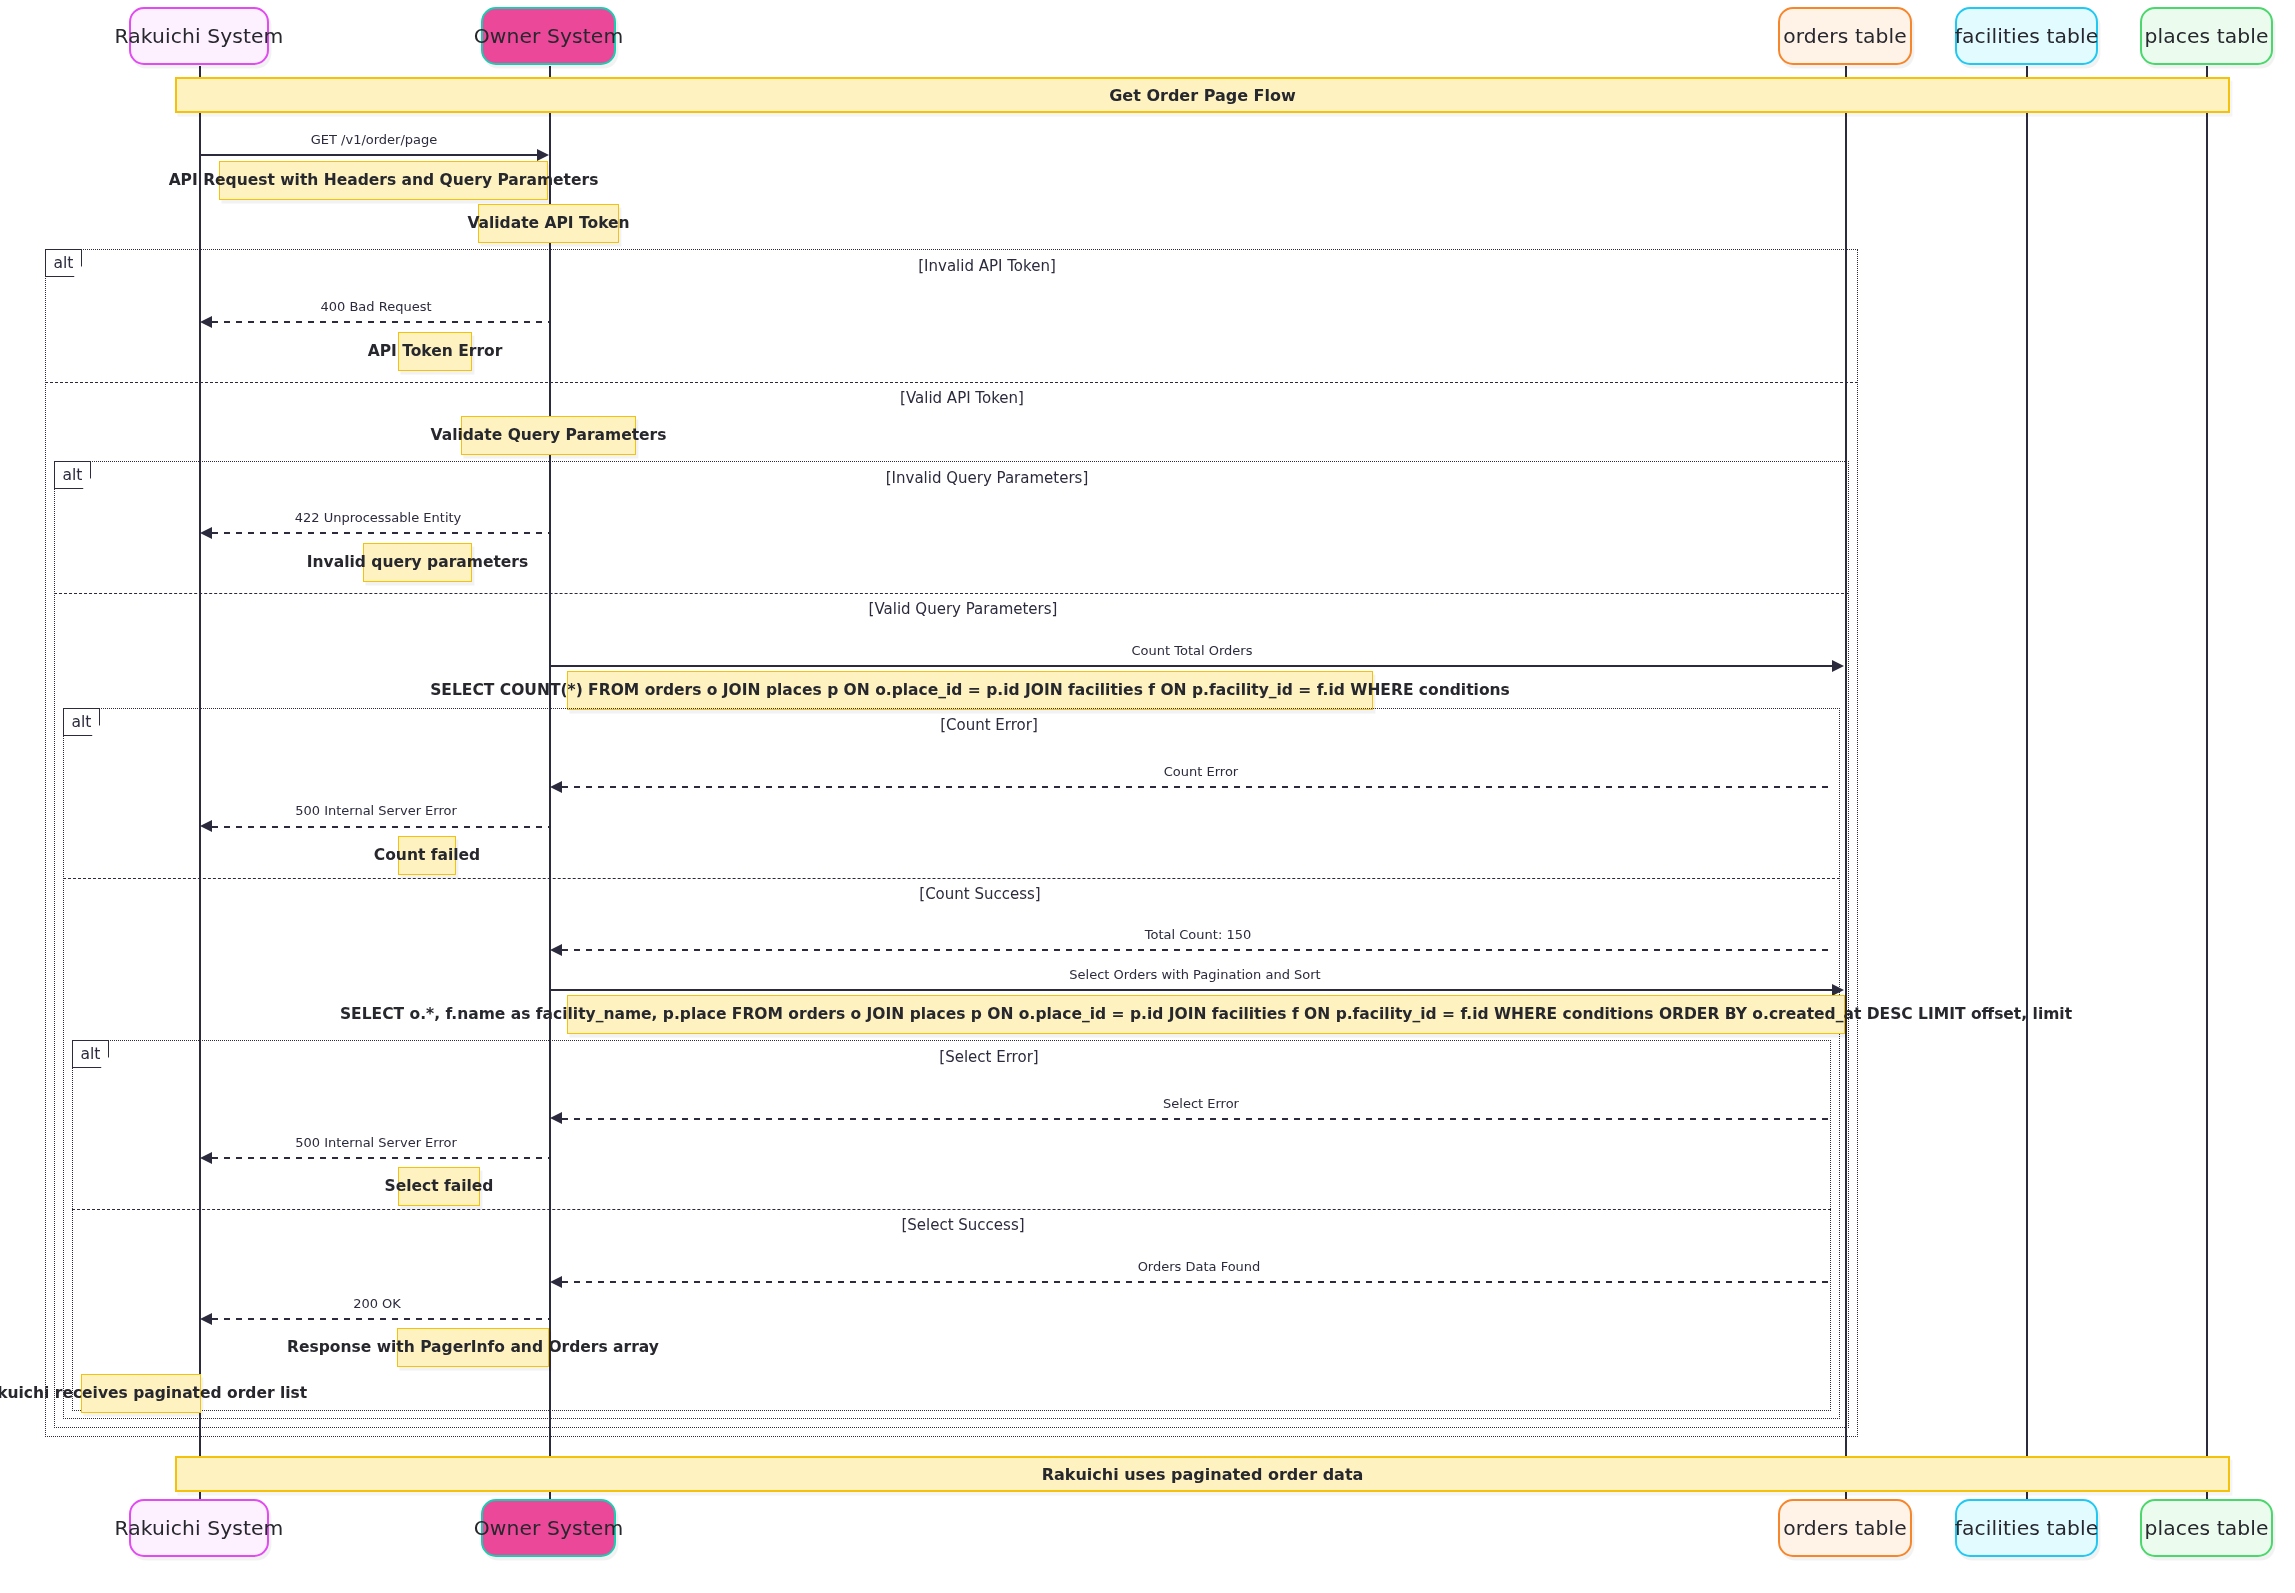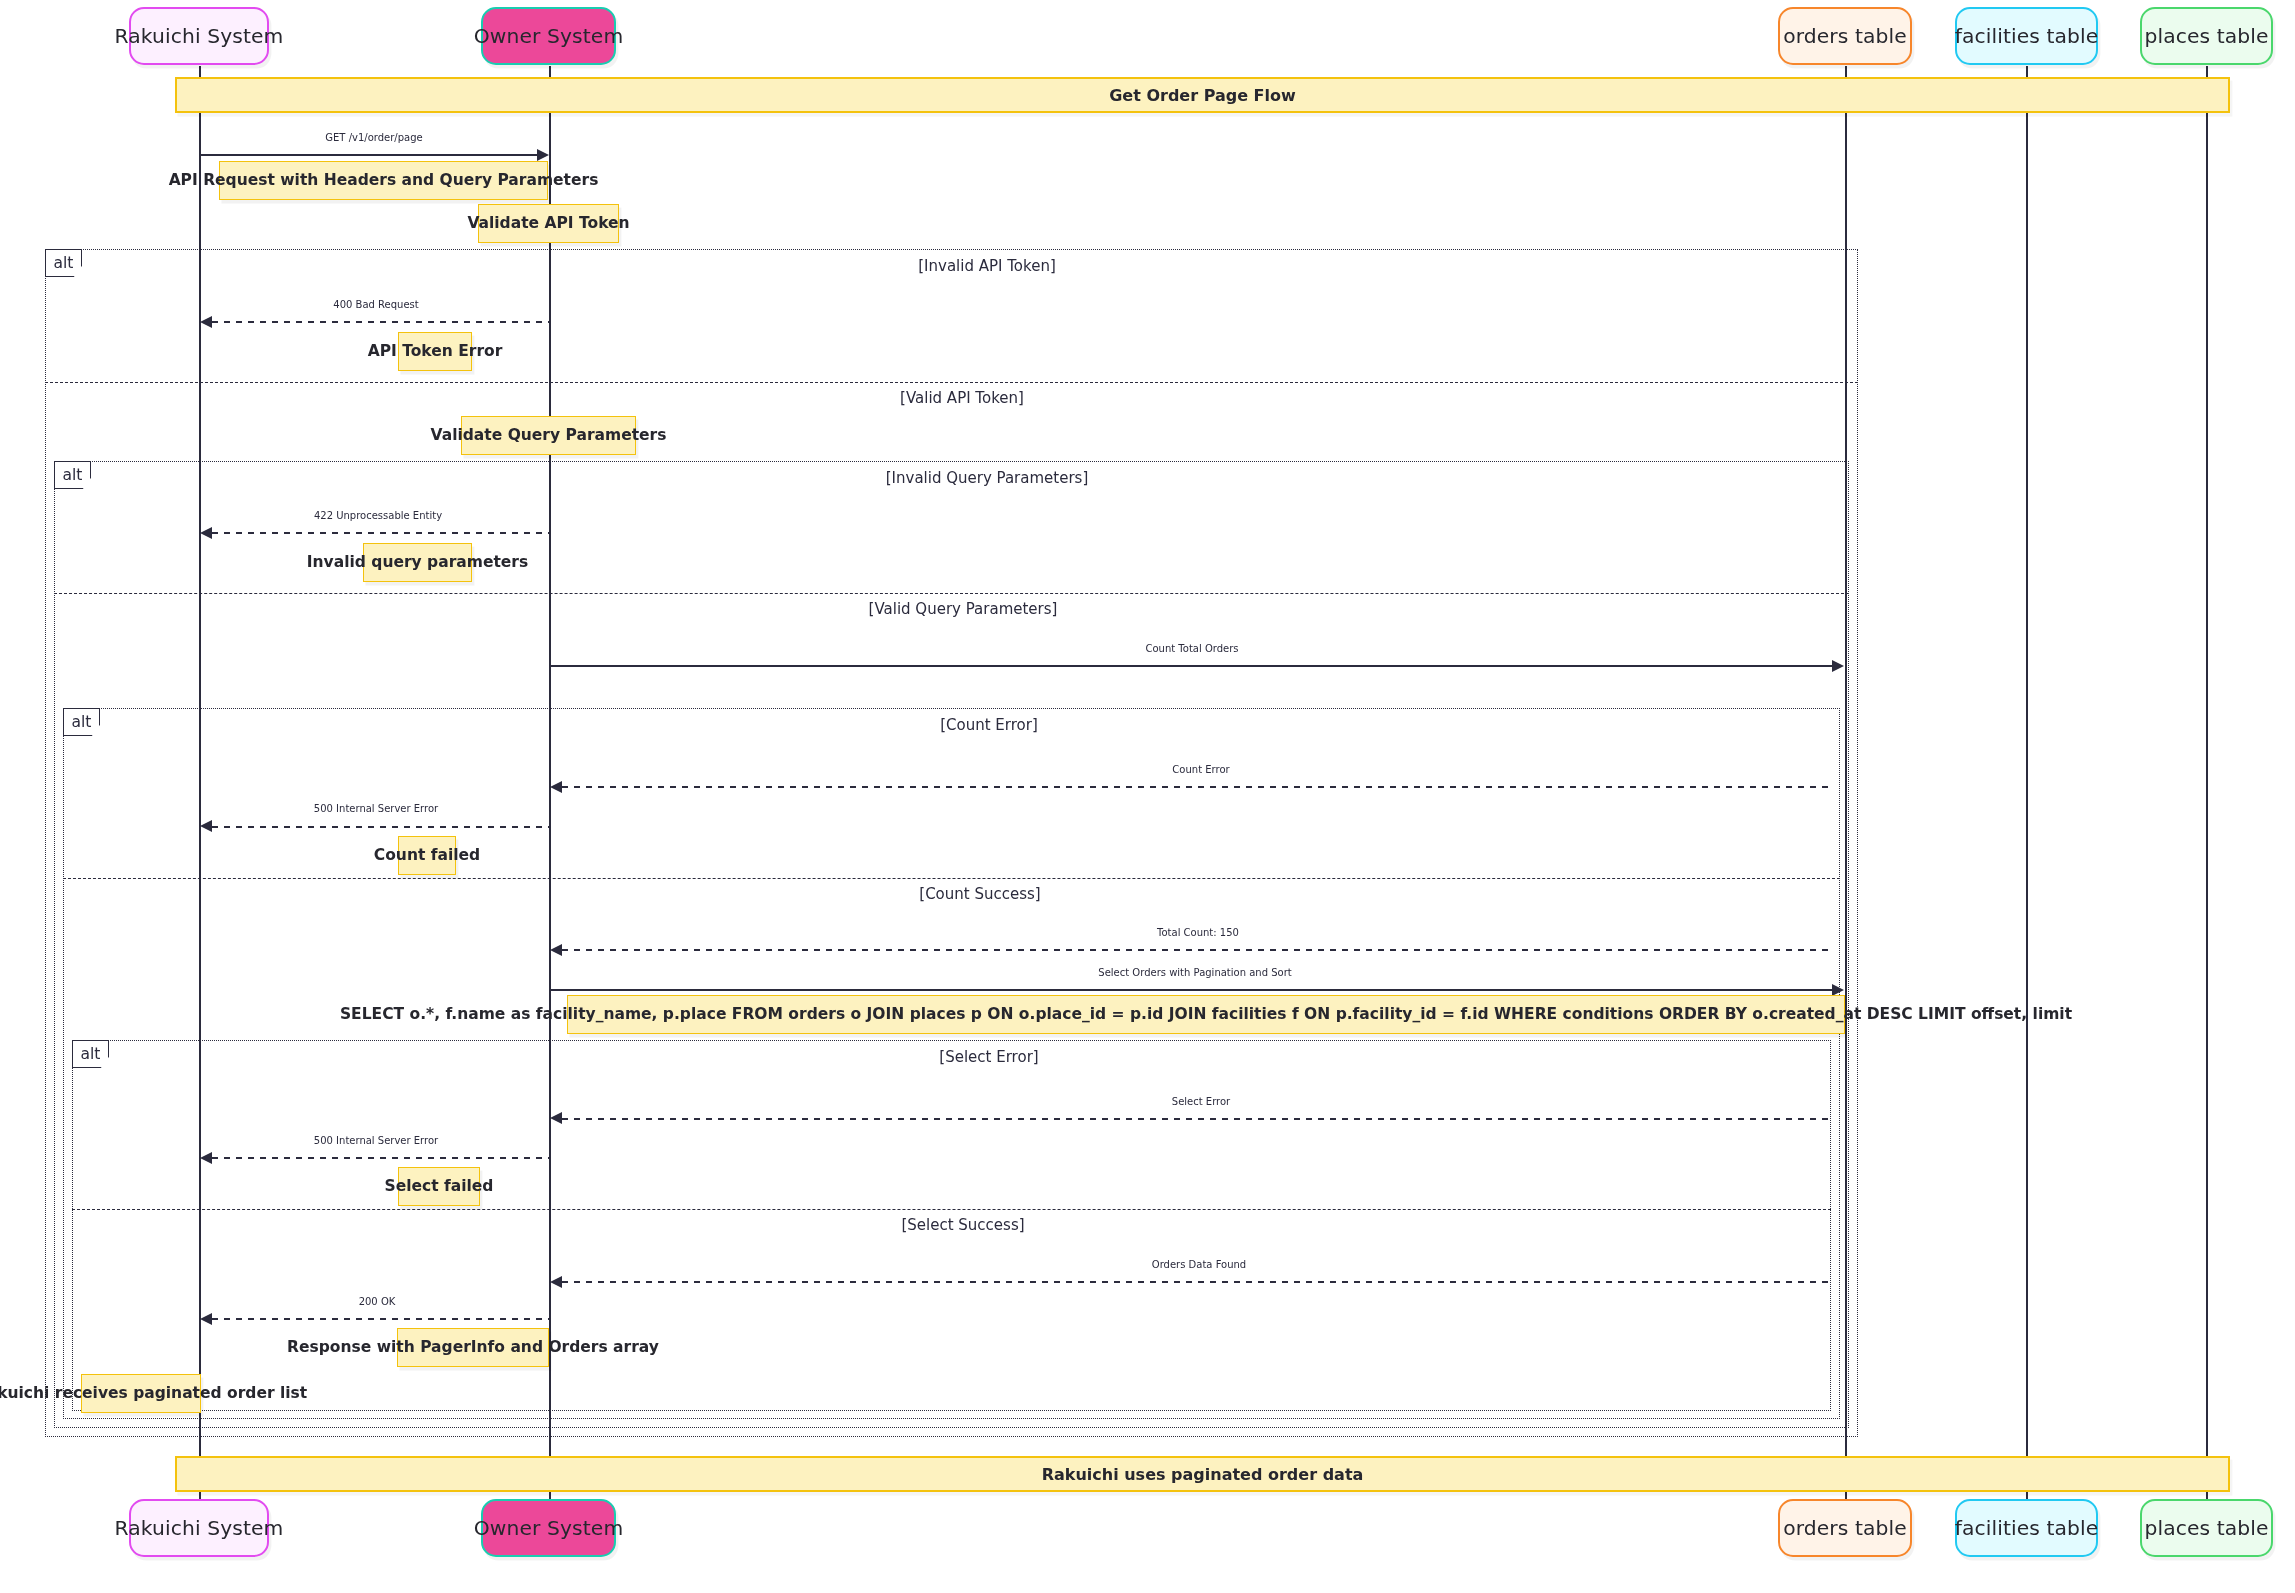--- a/index.html
+++ b/index.html
@@ -42,21 +42,21 @@
   .note .note-txt{
     position:absolute;left:50%;top:50%;
     transform:translate(-50%,-50%);
     white-space:nowrap;font-size:15.5px;font-weight:700;
     color:#27272e;line-height:1;
   }
 
   
   .msg-label{
     position:absolute;white-space:nowrap;
-    font-size:10px;color:#2b2b3d;
+    font-size:13px;color:#2b2b3d;
     transform:translateX(-50%);
   }
   .msg-line{position:absolute;height:0;}
   .msg-line.solid{border-top:2.4px solid #2b2b3d;}
   .msg-line.dotted{border-top:0;}
   .msg-line.dotted::before{
     content:"";position:absolute;left:0;right:0;top:0;height:2.4px;
     background-image:linear-gradient(to right,#2b2b3d 0 6px,transparent 6px 12px);
     background-size:12px 2.4px;background-repeat:repeat-x;
   }
@@ -188,20 +188,23 @@
   <div class="alt-cond" style="left:963px;top:600px;">
     <span>[Valid Query Parameters]</span>
   </div>
 
   <div class="msg-label" style="left:1192px;top:643px;">
     <span>Count Total Orders</span>
   </div>
   <div class="msg-line solid" style="left:549px;top:665px;width:1285px;"></div>
   <div class="arrowhead right" style="left:1832px;top:660px;"></div>
 
+  <div class="note" style="left:567px;top:671px;width:806px;height:39px;">
+    <span class="note-txt">SELECT COUNT(*) FROM orders o JOIN places p ON o.place_id = p.id JOIN facilities f ON p.facility_id = f.id WHERE conditions</span>
+  </div>
 
   <div class="alt-box" style="left:63px;top:708px;width:1777px;height:711px;"></div>
   <div class="alt-tab" style="left:63px;top:708px;width:37px;height:28px;">
     <span>alt</span>
   </div>
   <div class="alt-cond" style="left:989px;top:716px;">
     <span>[Count Error]</span>
   </div>
 
   <div class="msg-label" style="left:1201px;top:764px;">

